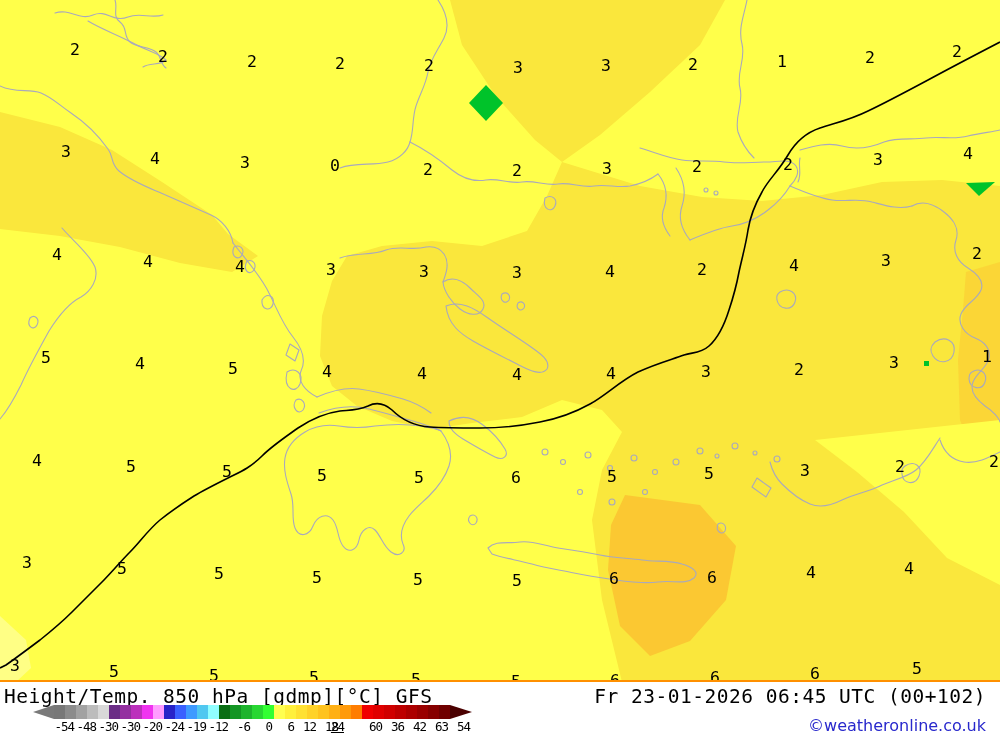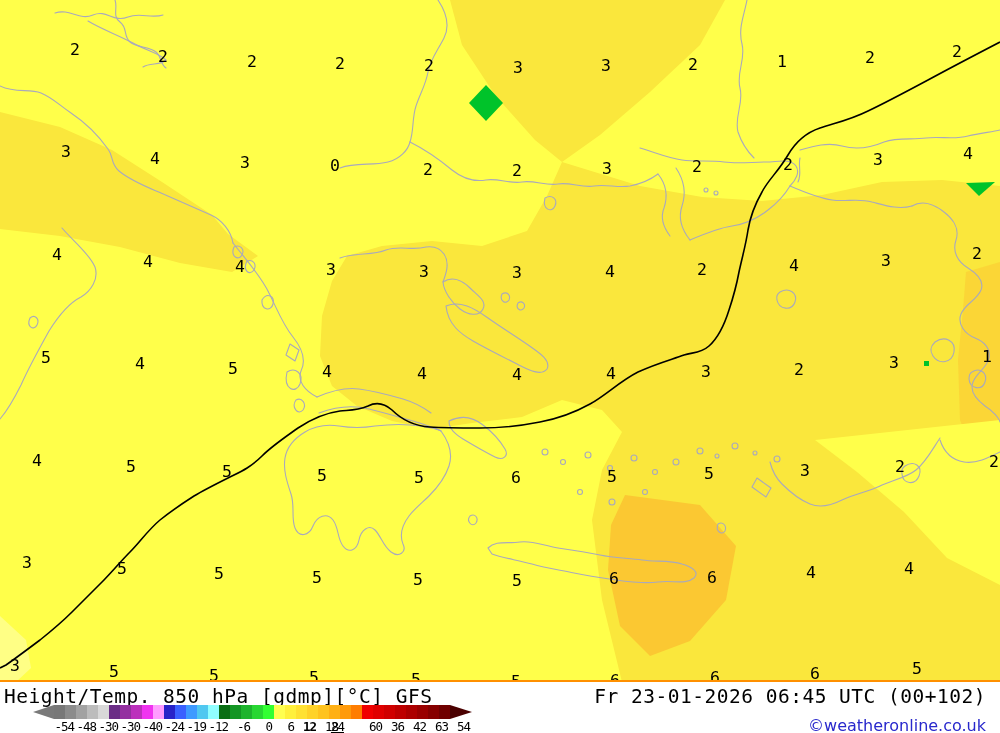--- a/index.html
+++ b/index.html
@@ -242,28 +242,28 @@
         <div class="cb-seg" style="background: rgb(154, 0, 0);"></div>
         <div class="cb-seg" style="background: rgb(134, 0, 0);"></div>
         <div class="cb-seg" style="background: rgb(112, 0, 0);"></div>
         <div id="cb-arrow-right" style="border-left: 22px solid rgb(74, 0, 0);"></div>
     </div>
     <div id="cb-ticks">
         <span class="cb-tick" style="left: 21px;">-54</span>
         <span class="cb-tick" style="left: 43px;">-48</span>
         <span class="cb-tick" style="left: 65px;">-30</span>
         <span class="cb-tick" style="left: 87px;">-30</span>
-        <span class="cb-tick" style="left: 109px;">-40</span>
+        <span class="cb-tick" style="left: 109px;">-20</span>
         <span class="cb-tick" style="left: 131px;">-24</span>
         <span class="cb-tick" style="left: 153px;">-19</span>
         <span class="cb-tick" style="left: 175px;">-12</span>
         <span class="cb-tick" style="left: 197px;">-6</span>
         <span class="cb-tick" style="left: 219px;">0</span>
         <span class="cb-tick" style="left: 241px;">6</span>
-        <span class="cb-tick" style="left: 263px; font-weight: bold;">12</span>
+        <span class="cb-tick" style="left: 263px;">12</span>
         <span class="cb-tick" style="left: 285px;">18</span>
         <span class="cb-tick" style="left: 291px; text-decoration: underline;">24</span>
         <span class="cb-tick" style="left: 329px;">60</span>
         <span class="cb-tick" style="left: 351px;">36</span>
         <span class="cb-tick" style="left: 373px;">42</span>
         <span class="cb-tick" style="left: 395px;">63</span>
         <span class="cb-tick" style="left: 417px;">54</span>
       </div>
     <a id="copyright" style="color: rgb(40, 40, 204);">©weatheronline.co.uk</a>
   </div>

